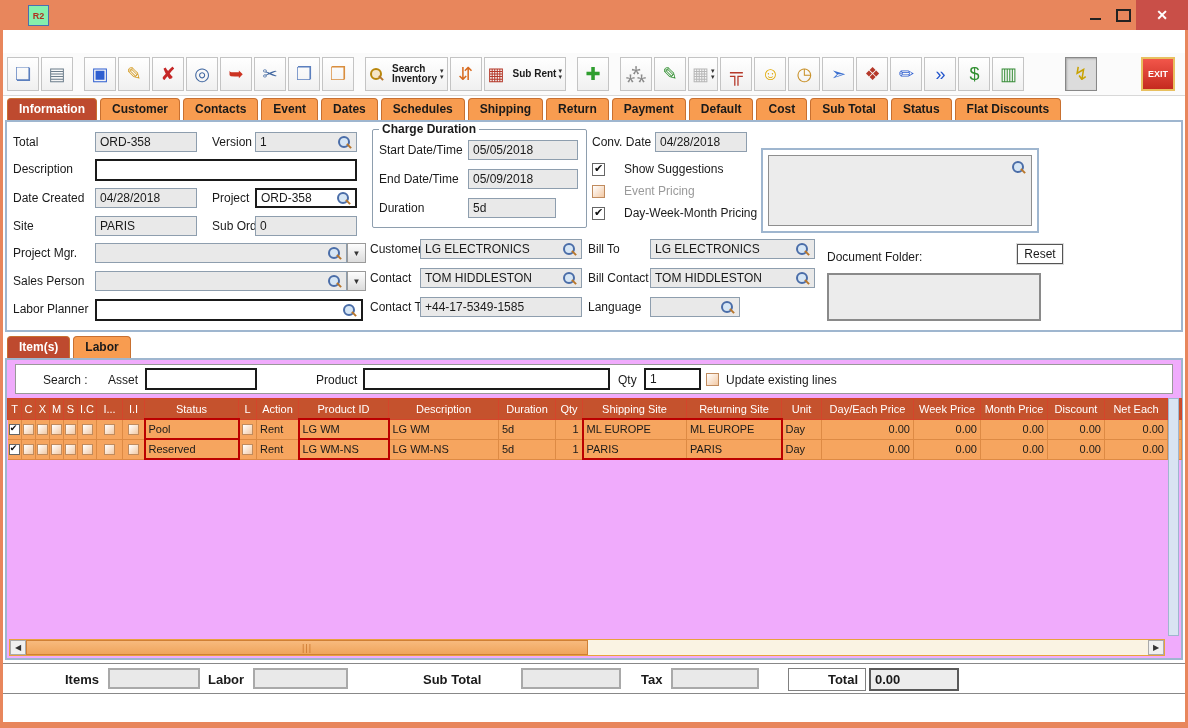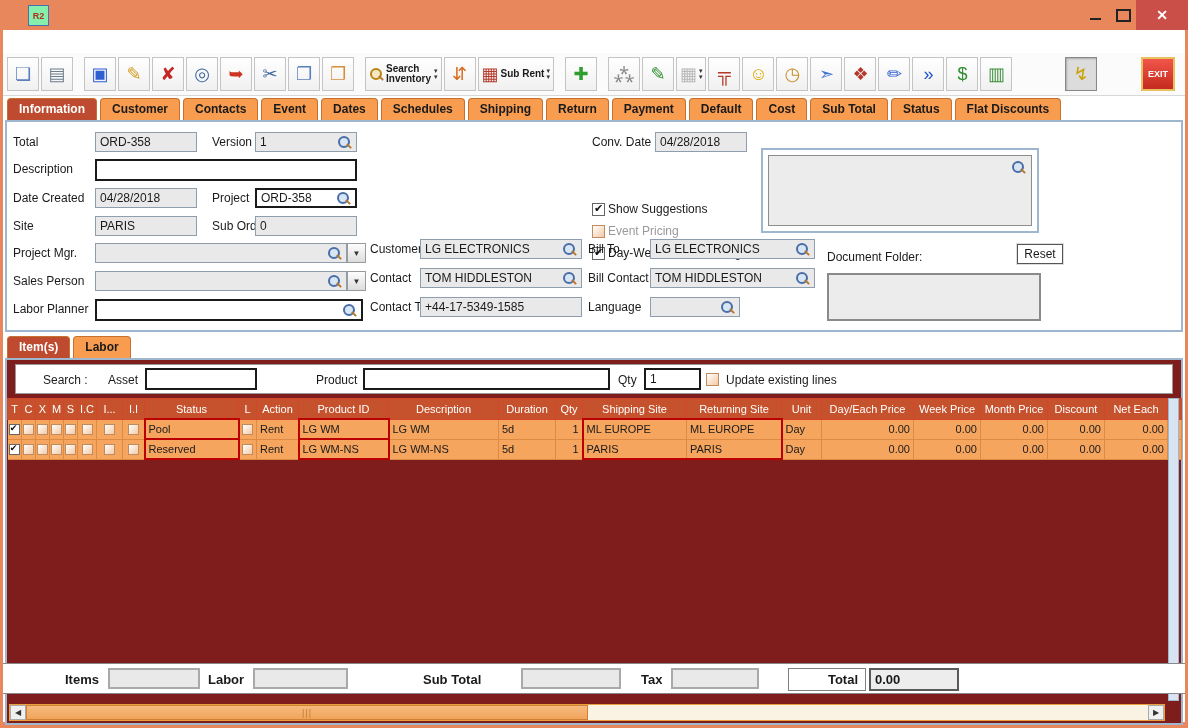--- a/index.html
+++ b/index.html
@@ -21,21 +21,21 @@
            border-bottom:1px solid #c8c8c8;display:flex;align-items:center;padding-left:8px;box-sizing:border-box;}
   .menu-item{padding:0 9px;height:22px;line-height:22px;color:var(--menu_text,#1a1a1a);}
   
   .toolbar{position:absolute;left:0;top:23px;width:1182px;height:43px;background:#fbfbfb;border-bottom:1px solid #d8d8d8;
            display:flex;align-items:center;padding:0 4px;box-sizing:border-box;}
   .tbtn{width:32px;height:34px;margin-right:2px;border:1px solid #c4c4c4;background:linear-gradient(#ffffff,#f0f0f0);
         display:flex;align-items:center;justify-content:center;box-sizing:border-box;flex:none;}
   .tbtn.gap{margin-left:9px;}
   .tbtn.wide{width:auto;padding:0 3px;}
   .tbtn .glyph{font-size:18px;line-height:18px;}
-  .tbtn .tlbl{font-size:10px;font-weight:bold;line-height:10px;max-width:46px;margin-left:2px;}
+  .tbtn .tlbl{font-size:10px;font-weight:bold;line-height:10px;max-width:46px;margin-left:8px;}
   .tbtn .spin{display:flex;flex-direction:column;font-size:7px;line-height:6px;color:#333;margin-left:2px;}
   .tbtn.pressed{background:#dcdcdc;border:1px solid #888;box-shadow:inset 1px 1px 2px #aaa;margin-left:auto;}
   .tbtn.disabled .glyph{color:#b8b8b8 !important;}
   .tbtn.exit{width:34px;height:34px;margin-left:42px;margin-right:6px;background:linear-gradient(#f2564a,#c52a1f);
              border:2px solid #e8c060;color:#fff;font-size:9px;font-weight:bold;}
   
   .tabstrip{position:absolute;display:flex;align-items:flex-end;}
   .tabstrip.main{left:4px;top:67px;height:23px;}
   .tabstrip.items{left:4px;top:304px;height:24px;}
   .tab{height:21px;line-height:21px;padding:0 11px;background:var(--tab,#F89C50);border:1px solid #c87030;border-bottom:none;
@@ -58,30 +58,30 @@
   .mag::after{content:"";position:absolute;left:9px;top:10px;width:6px;height:2px;background:#b8762a;transform:rotate(45deg);}
   .mag.gold::before{border-color:#b8860b;background:#f5e6c8;}
   .ddbtn{position:absolute;width:19px;height:20px;background:linear-gradient(#fdfdfd,#dcdcdc);border:1px solid #9a9a9a;
          box-sizing:border-box;font-size:8px;display:flex;align-items:center;justify-content:center;color:#333;}
   .groupbox{position:absolute;border:1px solid #8e9eae;border-radius:2px;}
   .grouptitle{position:absolute;top:-8px;left:6px;background:#fff;padding:0 3px;font-weight:bold;}
   .cb{width:13px;height:13px;border:1px solid #c08b5e;background:linear-gradient(135deg,#ffffff,#f3c9a4);
       display:inline-block;box-sizing:border-box;position:relative;flex:none;}
   .cb.checked{background:#fff;border-color:#666;}
   .cb.checked::after{content:"✔";position:absolute;left:1px;top:-2px;font-size:11px;color:#111;}
-  .optrow{position:absolute;display:flex;align-items:center;gap:3px;margin-top:40px;}
+  .optrow{position:absolute;display:flex;align-items:center;gap:19px;}
   .ctabs{position:absolute;display:flex;align-items:flex-end;}
   .commentbox{position:absolute;border:2px solid var(--panel_border,#9FB6CF);background:#fff;box-sizing:border-box;}
   .commentinner{position:absolute;left:5px;top:5px;right:5px;bottom:5px;background:#ececec;border:1px solid #8e8e8e;}
   .commentinner .mag{position:absolute;right:5px;top:4px;}
   .resetbtn{position:absolute;width:46px;height:20px;background:#fff;border:1px solid #555;box-shadow:0 0 0 1px #ddd;
             font-size:12px;display:flex;align-items:center;justify-content:center;box-sizing:border-box;}
   .folderbox{position:absolute;background:#ececec;border:2px solid #8a8a8a;box-sizing:border-box;}
   
-  .itempanel{position:absolute;left:2px;top:328px;width:1178px;height:367px;background:#7f1d1d;
+  .itempanel{position:absolute;left:2px;top:328px;width:1178px;height:302px;background:#f0abfc;
              border:2px solid var(--panel_border,#9FB6CF);box-sizing:border-box;}
   .searchbar{position:absolute;left:8px;top:4px;width:1158px;height:30px;background:#fff;border:1px solid #999;
              box-sizing:border-box;}
   .searchbar .flabel{top:8px;}
   .searchbar .wfield{top:3px;height:22px;}
   .itemtable{position:absolute;left:0;top:38px;border-collapse:collapse;table-layout:fixed;font-size:11px;}
   .itemtable th{background:var(--table_header,#C5522D);color:#fff;font-weight:normal;height:19px;padding:0 2px;
                 border:1px solid var(--table_header_border,#D4452B);overflow:hidden;white-space:nowrap;}
   .itemtable td{background:var(--row_bg,#F6A55F);height:18px;padding:0 3px;border-right:1px solid var(--row_border,#DD8A44);
                 border-bottom:1px solid var(--row_border,#DD8A44);overflow:hidden;white-space:nowrap;}
@@ -302,20 +302,35 @@
       <div class="ddbtn" style="left:340px;top:149px">
           <span>▼</span>
         </div>
 
       <span class="flabel" style="left:6px;top:180px">Labor Planner</span>
       <div class="wfield" style="left:88px;top:177px;width:268px;height:22px">
           <span class="fval"></span>
           <span class="mag"></span>
         </div>
 
+      <div class="groupbox" style="left:365px;top:7px;width:213px;height:97px">
+        <span class="grouptitle">Charge Duration</span>
+        <span class="flabel" style="left:6px;top:13px">Start Date/Time</span>
+        <div class="gfield" style="left:95px;top:10px;width:110px">
+            <span class="fval">05/05/2018</span>
+          </div>
+        <span class="flabel" style="left:6px;top:42px">End Date/Time</span>
+        <div class="gfield" style="left:95px;top:39px;width:110px">
+            <span class="fval">05/09/2018</span>
+          </div>
+        <span class="flabel" style="left:6px;top:71px">Duration</span>
+        <div class="gfield" style="left:95px;top:68px;width:88px">
+            <span class="fval">5d</span>
+          </div>
+      </div>
 
       <span class="flabel" style="left:585px;top:13px">Conv. Date</span>
       <div class="gfield" style="left:648px;top:10px;width:92px">
           <span class="fval">04/28/2018</span>
         </div>
 
       <div class="optrow" style="left:585px;top:40px">
         <span class="cb checked"></span>
         <span>Show Suggestions</span>
       </div>

